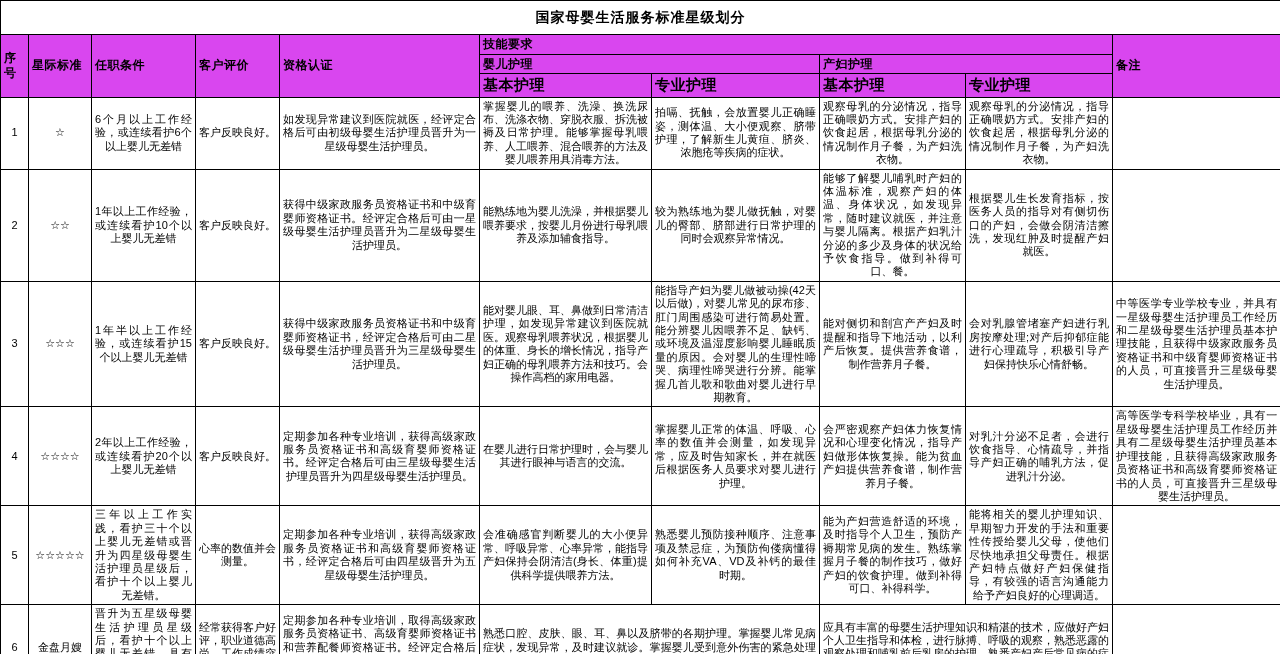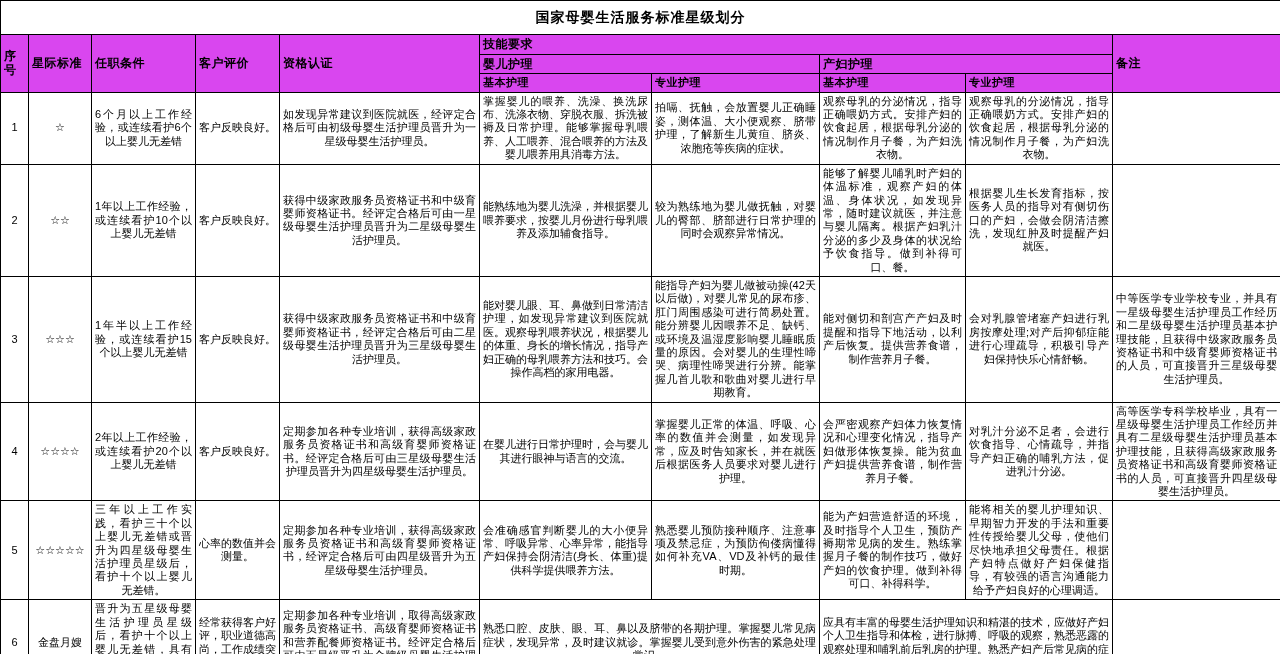--- a/index.html
+++ b/index.html
@@ -55,21 +55,21 @@
 
   
   .hdr {
     background: #d946ef;
     text-align: left;
     font-weight: bold;
     font-size: 12px;
     letter-spacing: 0.5px;
   }
   .hdr-sm {
-    font-size: 11px;
+    font-size: 15px;
   }
 
   
   .cell {
     background: #ffffff;
     font-size: 11px;
     text-align: left;
   }
   .cell-just {
     text-align: justify;
@@ -191,21 +191,21 @@
     <tr>
       <td class="cell c-idx">4</td>
       <td class="cell c-star">☆☆☆☆</td>
       <td class="cell cell-just">2年以上工作经验，或连续看护20个以上婴儿无差错</td>
       <td class="cell">客户反映良好。</td>
       <td class="cell cell-just">定期参加各种专业培训，获得高级家政服务员资格证书和高级育婴师资格证书。经评定合格后可由三星级母婴生活护理员晋升为四星级母婴生活护理员。</td>
       <td class="cell cell-just">在婴儿进行日常护理时，会与婴儿其进行眼神与语言的交流。</td>
       <td class="cell cell-just">掌握婴儿正常的体温、呼吸、心率的数值并会测量，如发现异常，应及时告知家长，并在就医后根据医务人员要求对婴儿进行护理。</td>
       <td class="cell cell-just">会严密观察产妇体力恢复情况和心理变化情况，指导产妇做形体恢复操。能为贫血产妇提供营养食谱，制作营养月子餐。</td>
       <td class="cell cell-just">对乳汁分泌不足者，会进行饮食指导、心情疏导，并指导产妇正确的哺乳方法，促进乳汁分泌。</td>
-      <td class="cell cell-just">高等医学专科学校毕业，具有一星级母婴生活护理员工作经历并具有二星级母婴生活护理员基本护理技能，且获得高级家政服务员资格证书和高级育婴师资格证书的人员，可直接晋升四星级母婴生活护理员。</td>
+      <td class="cell cell-just">高等医学专科学校毕业，具有一星级母婴生活护理员工作经历并具有二星级母婴生活护理员基本护理技能，且获得高级家政服务员资格证书和高级育婴师资格证书的人员，可直接晋升三星级母婴生活护理员。</td>
     </tr>
 
     <tr>
       <td class="cell c-idx">5</td>
       <td class="cell c-star">☆☆☆☆☆</td>
       <td class="cell cell-just">三年以上工作实践，看护三十个以上婴儿无差错或晋升为四星级母婴生活护理员星级后，看护十个以上婴儿无差错。</td>
       <td class="cell cell-just">心率的数值并会测量。</td>
       <td class="cell cell-just">定期参加各种专业培训，获得高级家政服务员资格证书和高级育婴师资格证书，经评定合格后可由四星级晋升为五星级母婴生活护理员。</td>
       <td class="cell cell-just">会准确感官判断婴儿的大小便异常、呼吸异常、心率异常，能指导产妇保持会阴清洁(身长、体重)提供科学提供喂养方法。</td>
       <td class="cell cell-just">熟悉婴儿预防接种顺序、注意事项及禁忌症，为预防佝偻病懂得如何补充VA、VD及补钙的最佳时期。</td>

